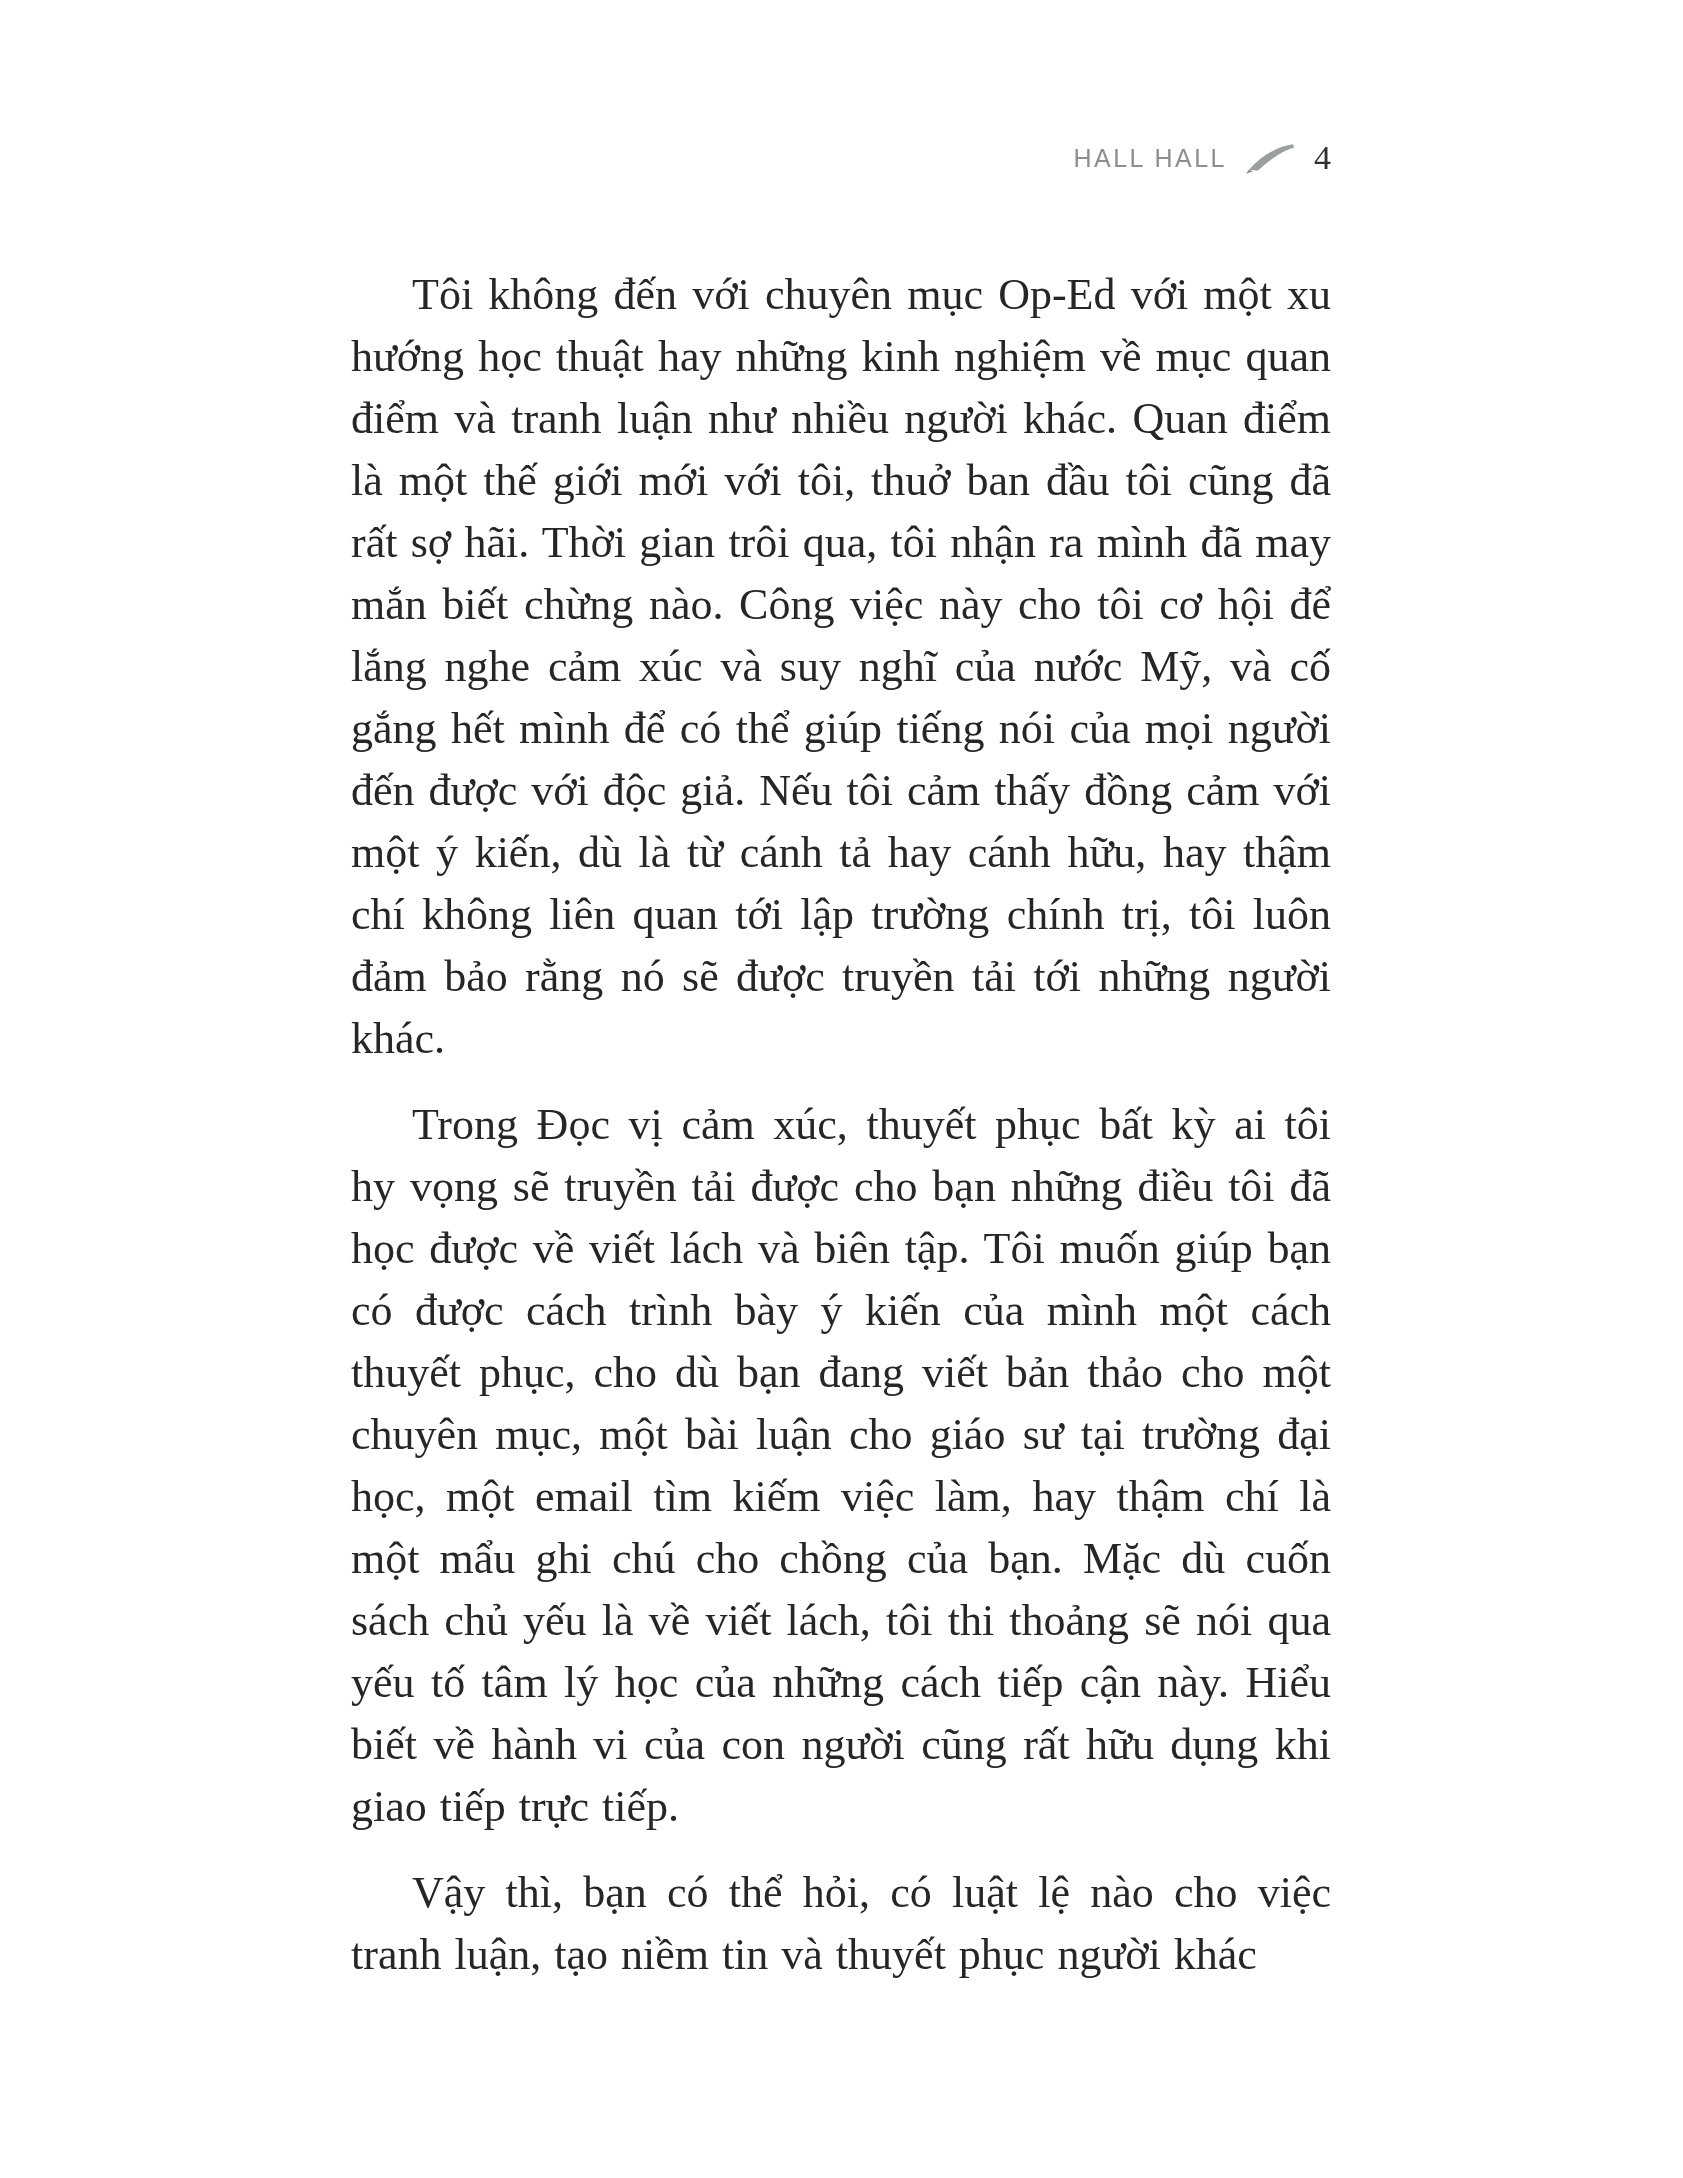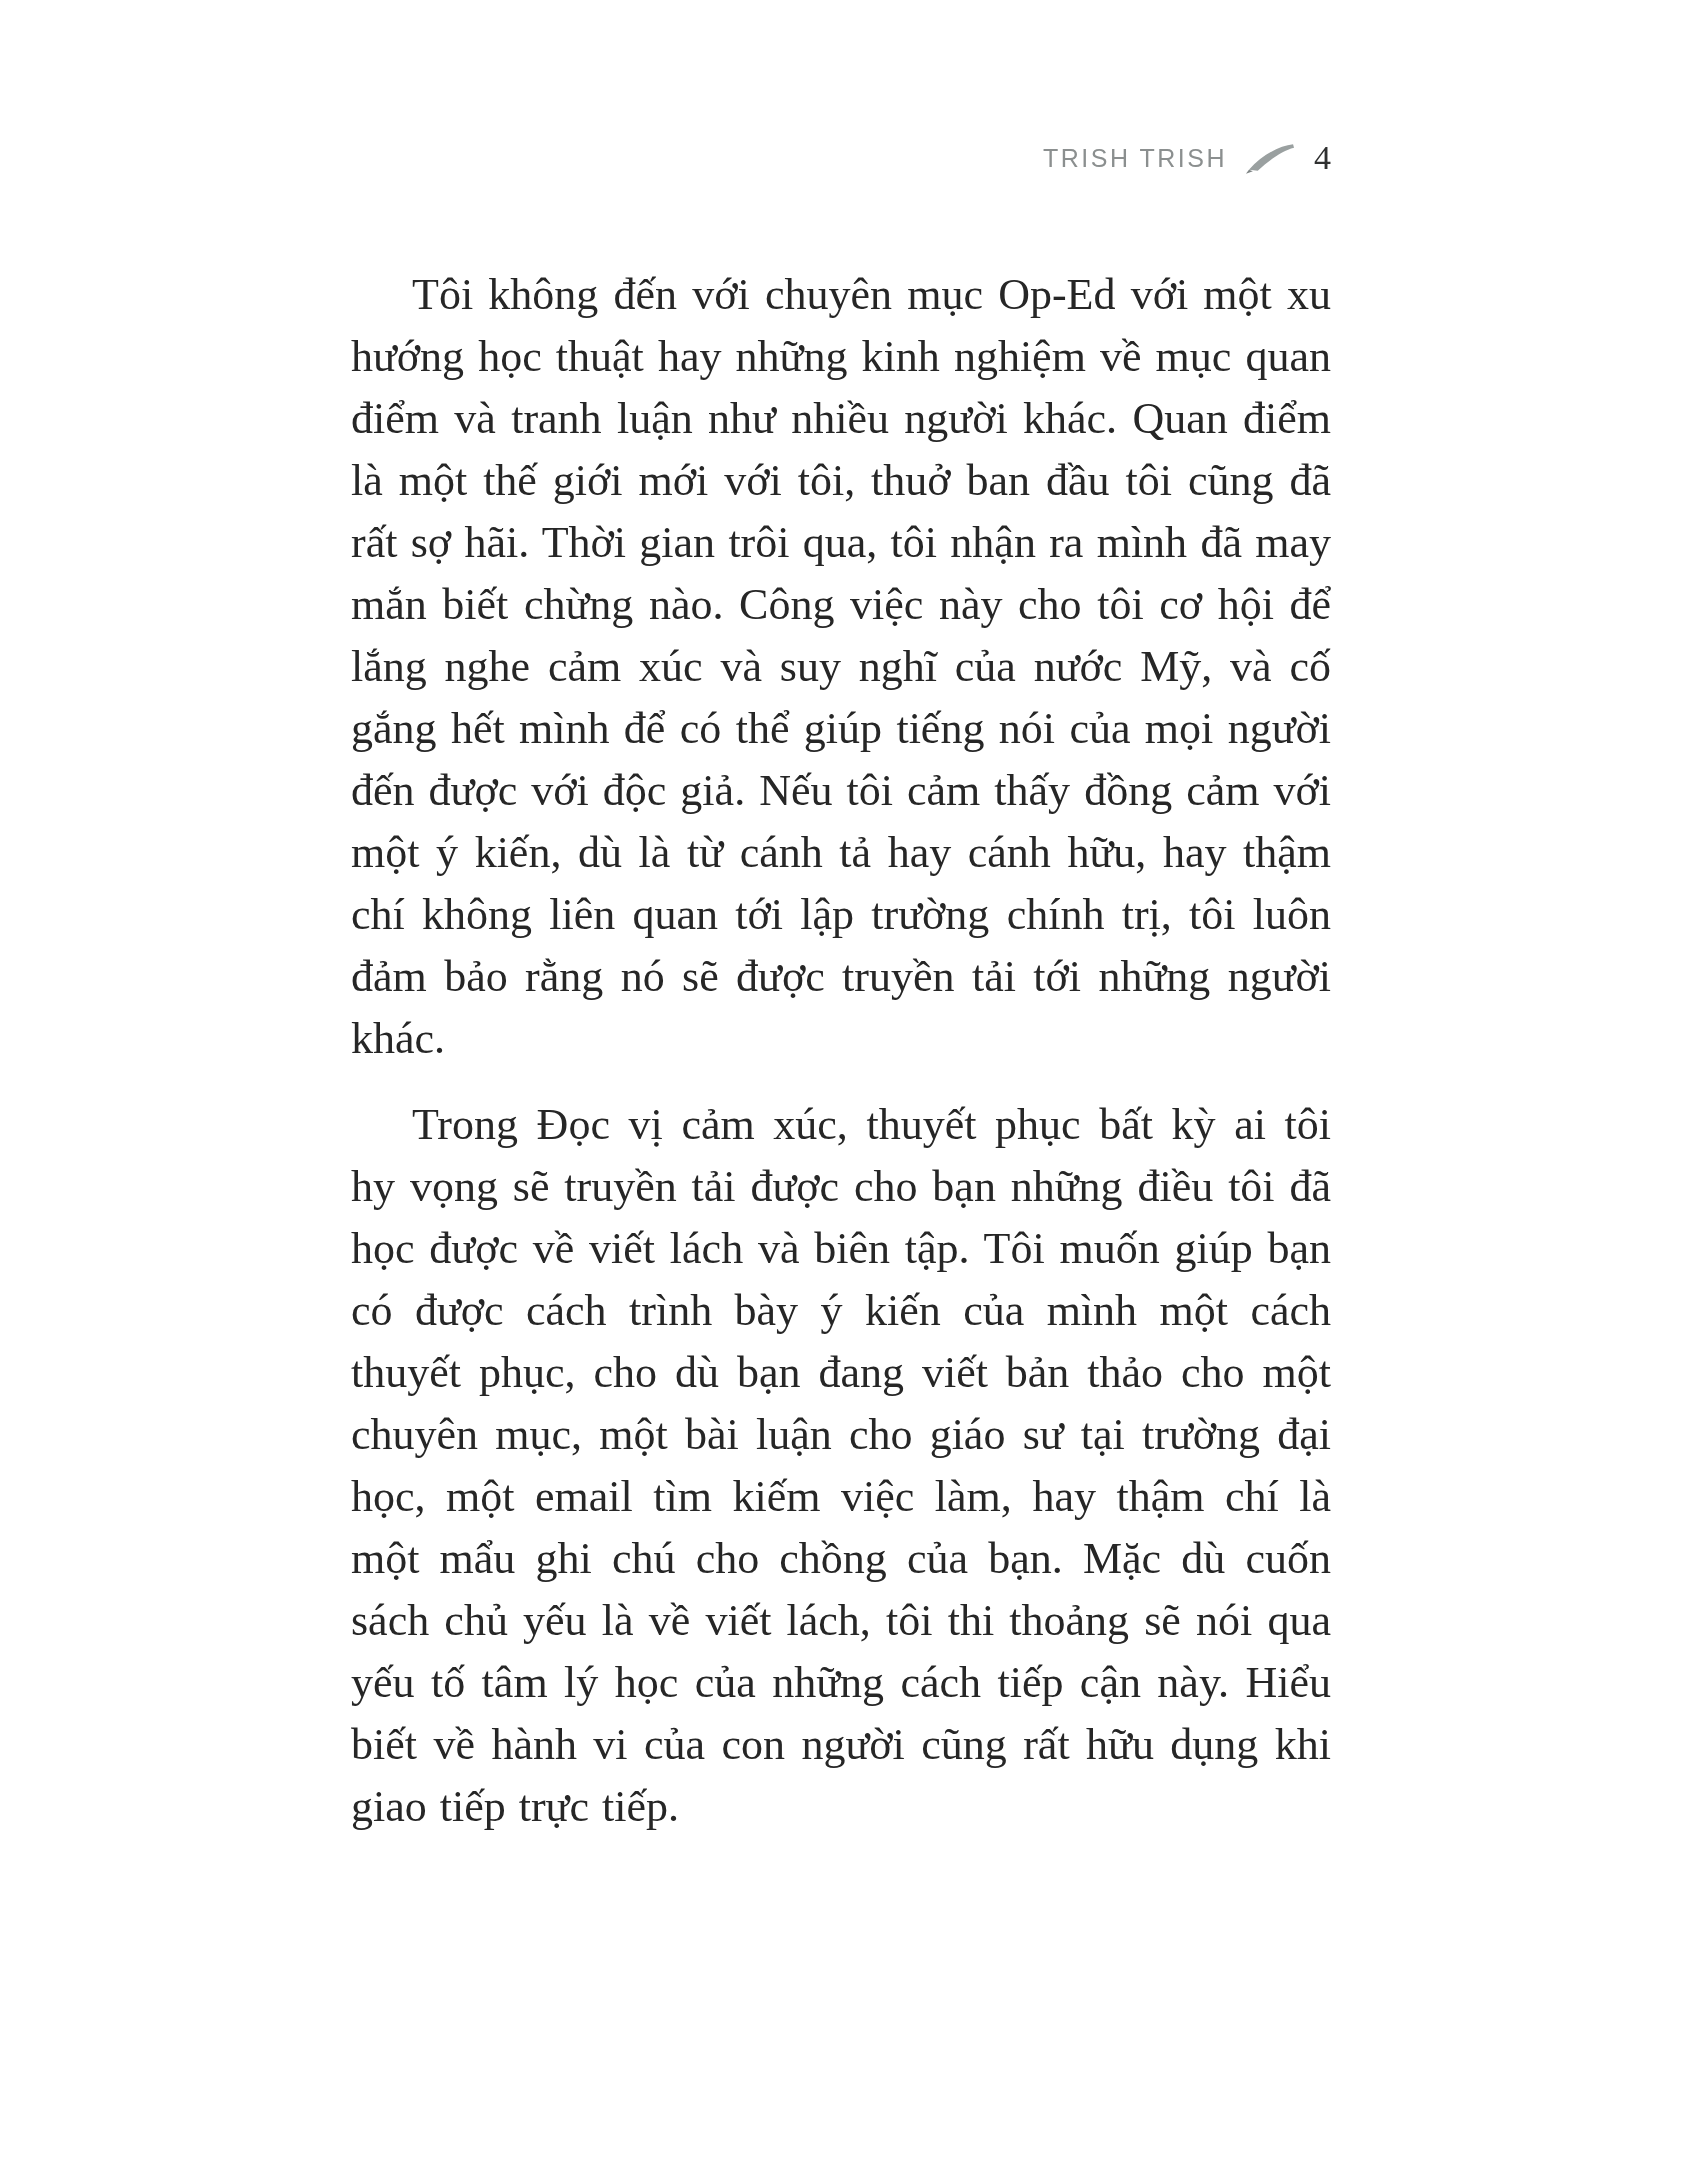--- a/index.html
+++ b/index.html
@@ -60,31 +60,32 @@
   .para .em {
   }
 </style>
 </head>
 <body>
 
 <div class="page">
   <div class="content-col">
 
     <div class="page-header">
-      <span class="author-name">TRISH TRISH</span>
+      <span class="author-name">HALL HALL</span>
       <span class="quill-icon">
         <svg viewBox="0 0 52 34" width="51" height="34" xmlns="http://www.w3.org/2000/svg" aria-hidden="true">
           <path d="M49,3 C36,4.5 18,13 4,29 L13,30 C25,19 38,9.5 50,6.5 Z" fill="#9aa0a0"></path>
           <path d="M4,29 L1,33 L8,30.5 Z" fill="#7e8484"></path>
         </svg>
       </span>
       <span class="page-number">4</span>
     </div>
 
     <div class="page-body">
 
     <p class="para"><span>Tôi không đến với chuyên mục Op-Ed với một xu hướng học thuật hay những kinh nghiệm về mục quan điểm và tranh luận như nhiều người khác. Quan điểm là một thế giới mới với tôi, thuở ban đầu tôi cũng đã rất sợ hãi. Thời gian trôi qua, tôi nhận ra mình đã may mắn biết chừng nào. Công việc này cho tôi cơ hội để lắng nghe cảm xúc và suy nghĩ của nước Mỹ, và cố gắng hết mình để có thể giúp tiếng nói của mọi người đến được với độc giả. Nếu tôi cảm thấy đồng cảm với một ý kiến, dù là từ cánh tả hay cánh hữu, hay thậm chí không liên quan tới lập trường chính trị, tôi luôn đảm bảo rằng nó sẽ được truyền tải tới những người khác.</span></p>
         <p class="para"><span>Trong </span><span class="em">Đọc vị cảm xúc, thuyết phục bất kỳ ai</span><span> tôi hy vọng sẽ truyền tải được cho bạn những điều tôi đã học được về viết lách và biên tập. Tôi muốn giúp bạn có được cách trình bày ý kiến của mình </span><span class="em">một cách thuyết phục</span><span>, cho dù bạn đang viết bản thảo cho một chuyên mục, một bài luận cho giáo sư tại trường đại học, một email tìm kiếm việc làm, hay thậm chí là một mẩu ghi chú cho chồng của bạn. Mặc dù cuốn sách chủ yếu là về viết lách, tôi thi thoảng sẽ nói qua yếu tố tâm lý học của những cách tiếp cận này. Hiểu biết về hành vi của con người cũng rất hữu dụng khi giao tiếp trực tiếp.</span></p>
+        <p class="para"><span>Vậy thì, bạn có thể hỏi, có luật lệ nào cho việc tranh luận, tạo niềm tin và thuyết phục người khác</span></p>
       </div>
 
   </div>
 </div>
 
 
 </body></html>

